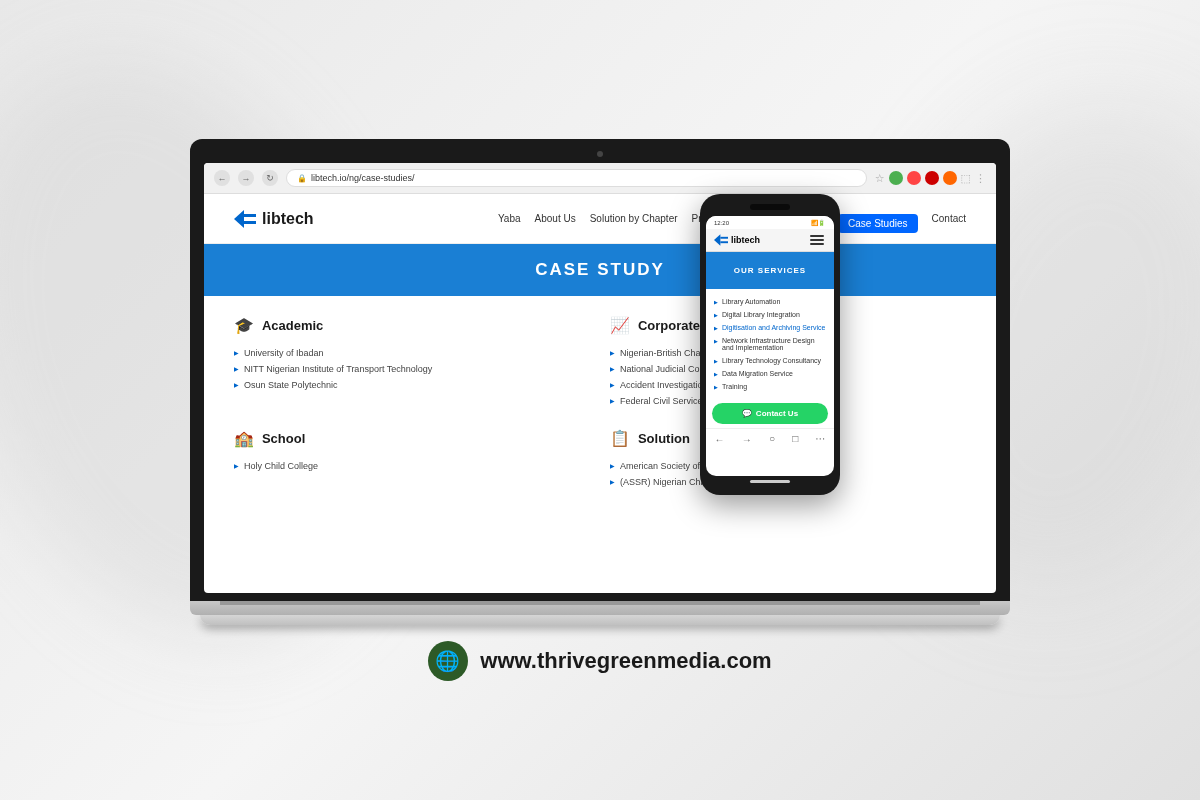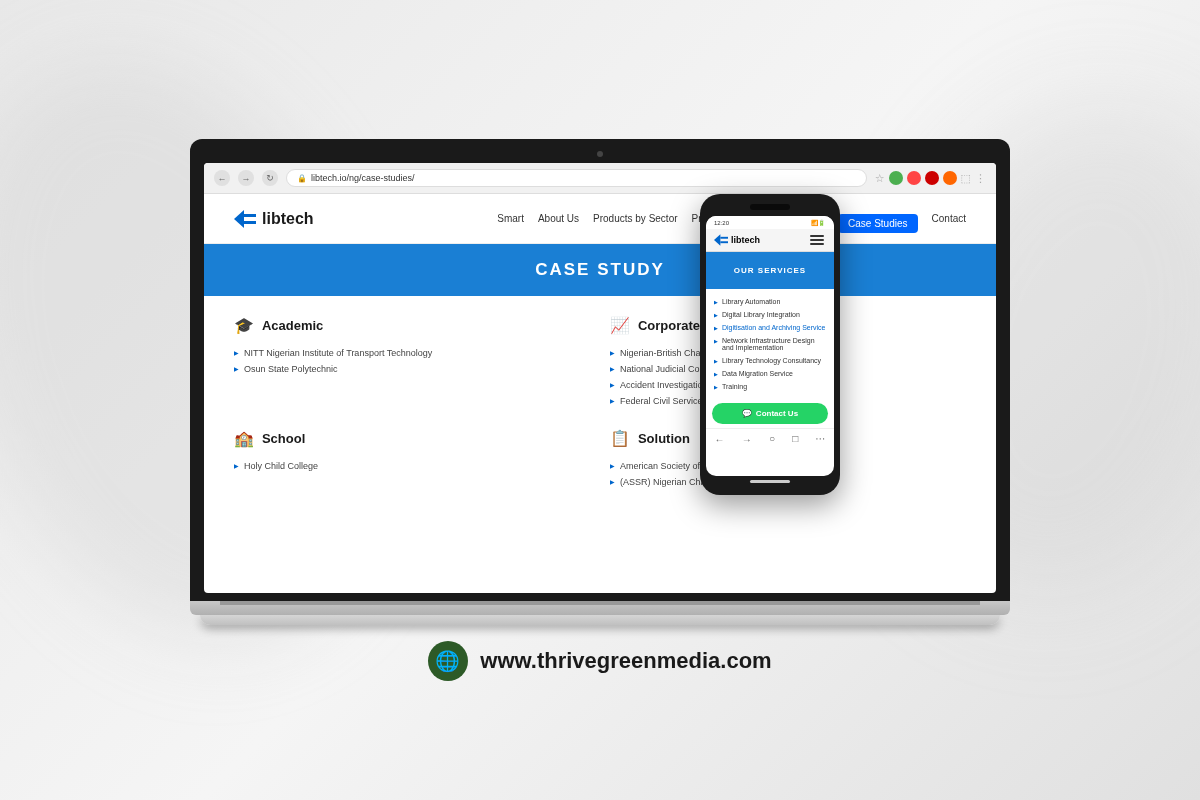--- a/index.html
+++ b/index.html
@@ -472,41 +472,42 @@
             <div class="site-nav">
               <div class="site-logo">
                 <svg width="22" height="18" viewBox="0 0 22 18">
                   <polygon points="0,9 10,0 10,18" fill="#0066cc"></polygon>
                   <rect x="10" y="4" width="12" height="3" fill="#0066cc"></rect>
                   <rect x="10" y="11" width="12" height="3" fill="#0066cc"></rect>
                 </svg>
                 <span style="font-size:16px; font-weight:bold;">libtech</span>
               </div>
               <div class="nav-links">
-                <a class="nav-link">Smart</a>
+                <a class="nav-link">Yaba</a>
                 <a class="nav-link">About Us</a>
-                <a class="nav-link">Products by Sector</a>
+                <a class="nav-link">Solution by Chapter</a>
                 <a class="nav-link">Products</a>
                 <a class="nav-link">Services</a>
                 <a class="nav-link">Demo</a>
                 <a class="nav-link active">Case Studies</a>
                 <a class="nav-link">Contact</a>
               </div>
             </div>
 
             <div class="case-study-banner">CASE STUDY</div>
 
             <div class="case-content">
 
               <div>
                 <div class="case-section-title">
                   <span class="case-section-icon">🎓</span>
                   <span>Academic</span>
                 </div>
                 <ul class="case-section-list">
+                  <li>University of Ibadan</li>
                   <li>NITT Nigerian Institute of Transport Technology</li>
                   <li>Osun State Polytechnic</li>
                 </ul>
               </div>
 
               <div>
                 <div class="case-section-title">
                   <span class="case-section-icon">📈</span>
                   <span>Corporate/Government</span>
                 </div>

